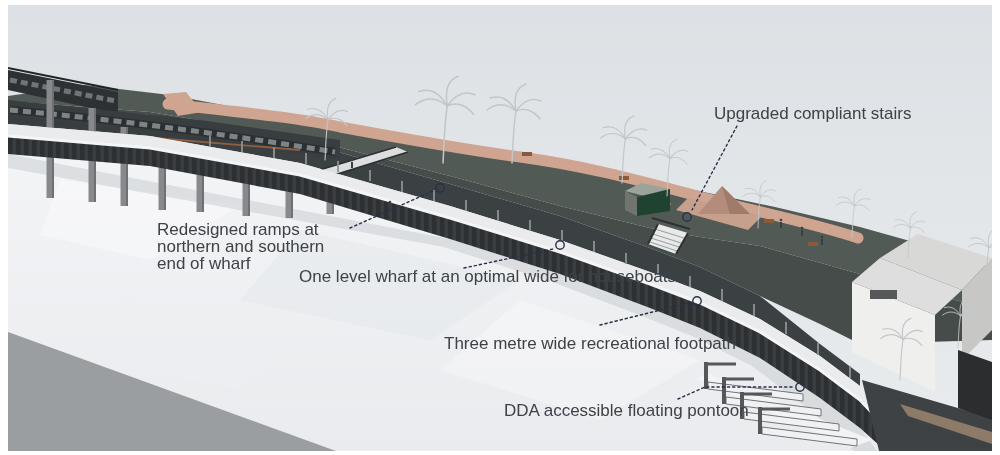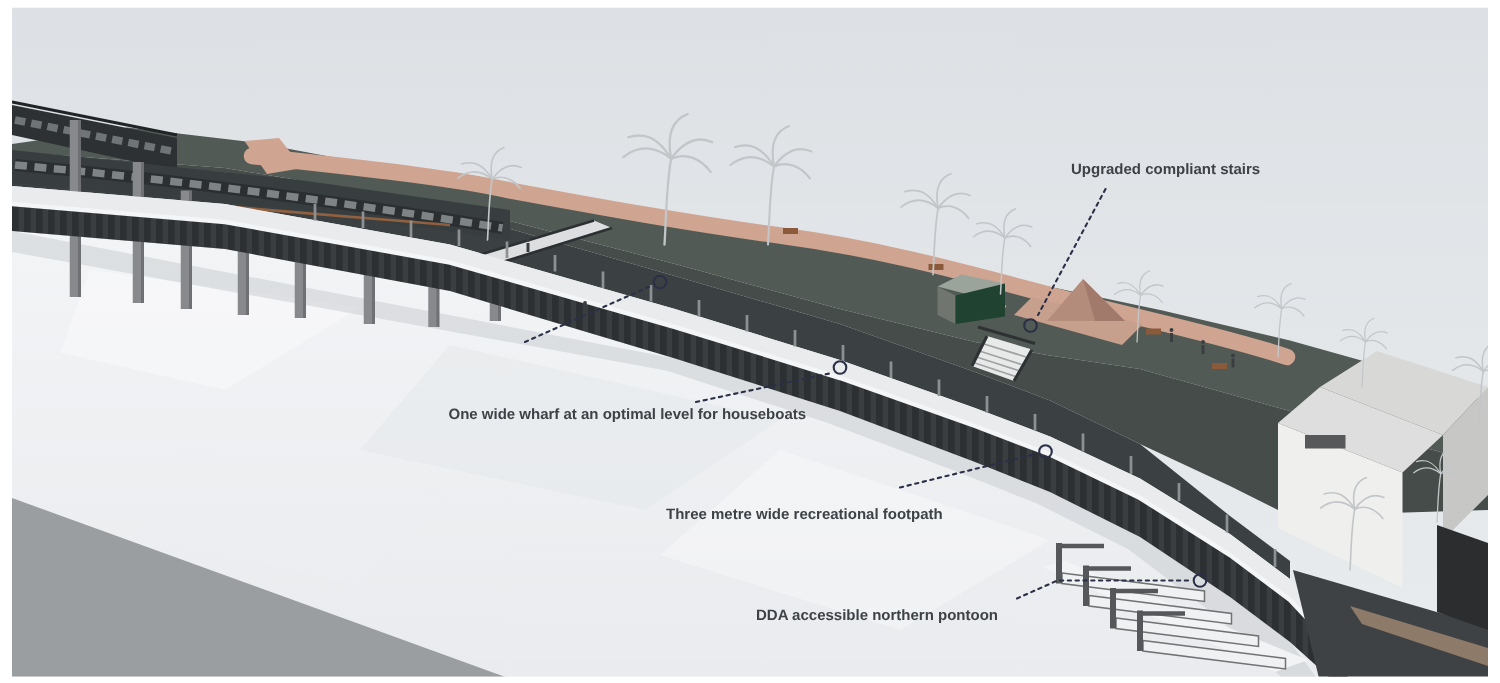--- a/index.html
+++ b/index.html
@@ -1,20 +1,20 @@
 <!DOCTYPE html>
 <html style="--annotation-text: #3e4247; --leader: #2b3048; --sky: #e2e6e9; --water: #f1f2f4; --water-shadow-wedge: #9b9ea1; --terrain: #525a55; --deck: #3b4143; --seawall: #2c3033; --path-tan: #cfa592; --kiosk-green: #1f4330; --pyramid-pink: #b38c7c; --building-white: #efefed; --pontoon-white: #f0f1f2;"><head>
 <meta charset="utf-8">
 <style>
   html,body{margin:0;padding:0;background:#ffffff;}
   .stage{position:relative;width:1000px;height:455px;background:#ffffff;overflow:hidden;
          font-family:"Liberation Sans", sans-serif;}
   .scene{position:absolute;left:0;top:0;}
-  .anno{position:absolute;font-size:10px;line-height:17px;color:var(--annotation-text,#3e4247);
-        white-space:nowrap;font-weight:bold;}
+  .anno{position:absolute;font-size:17px;line-height:17px;color:var(--annotation-text,#3e4247);
+        white-space:nowrap;}
   .anno.wrap{white-space:normal;width:198px;}
   .leader{stroke:var(--leader,#2b3048);stroke-width:1.4;fill:none;
           stroke-dasharray:2.2 3;stroke-linecap:round;}
   .marker{stroke:var(--leader,#2b3048);stroke-width:1.4;fill:none;}
 </style>
 </head>
 <body>
 
 <div class="stage">
 
@@ -187,20 +187,21 @@
       <path class="leader" d="M600,325 L689,303"></path>
       <circle class="marker" cx="697" cy="301" r="4.2"></circle>
       <path class="leader" d="M678,399 L705,387 L793,387"></path>
       <circle class="marker" cx="800" cy="387" r="4.2"></circle>
     </g>
   </g>
 </svg>
 
 <div class="anno" style="left:714px;top:105px">Upgraded compliant stairs</div>
 
-
-<div class="anno" style="left:299px;top:268px">One wide wharf at an optimal level for houseboats</div>
+<div class="anno wrap" style="left:157px;top:221px">Redesigned ramps at northern and southern end of wharf</div>
+
+<div class="anno" style="left:299px;top:268px">One level wharf at an optimal wide for houseboats</div>
 
 <div class="anno" style="left:444px;top:335px">Three metre wide recreational footpath</div>
 
-<div class="anno" style="left:504px;top:402px">DDA accessible northern pontoon</div>
+<div class="anno" style="left:504px;top:402px">DDA accessible floating pontoon</div>
 
 </div>
 
 </body></html>

